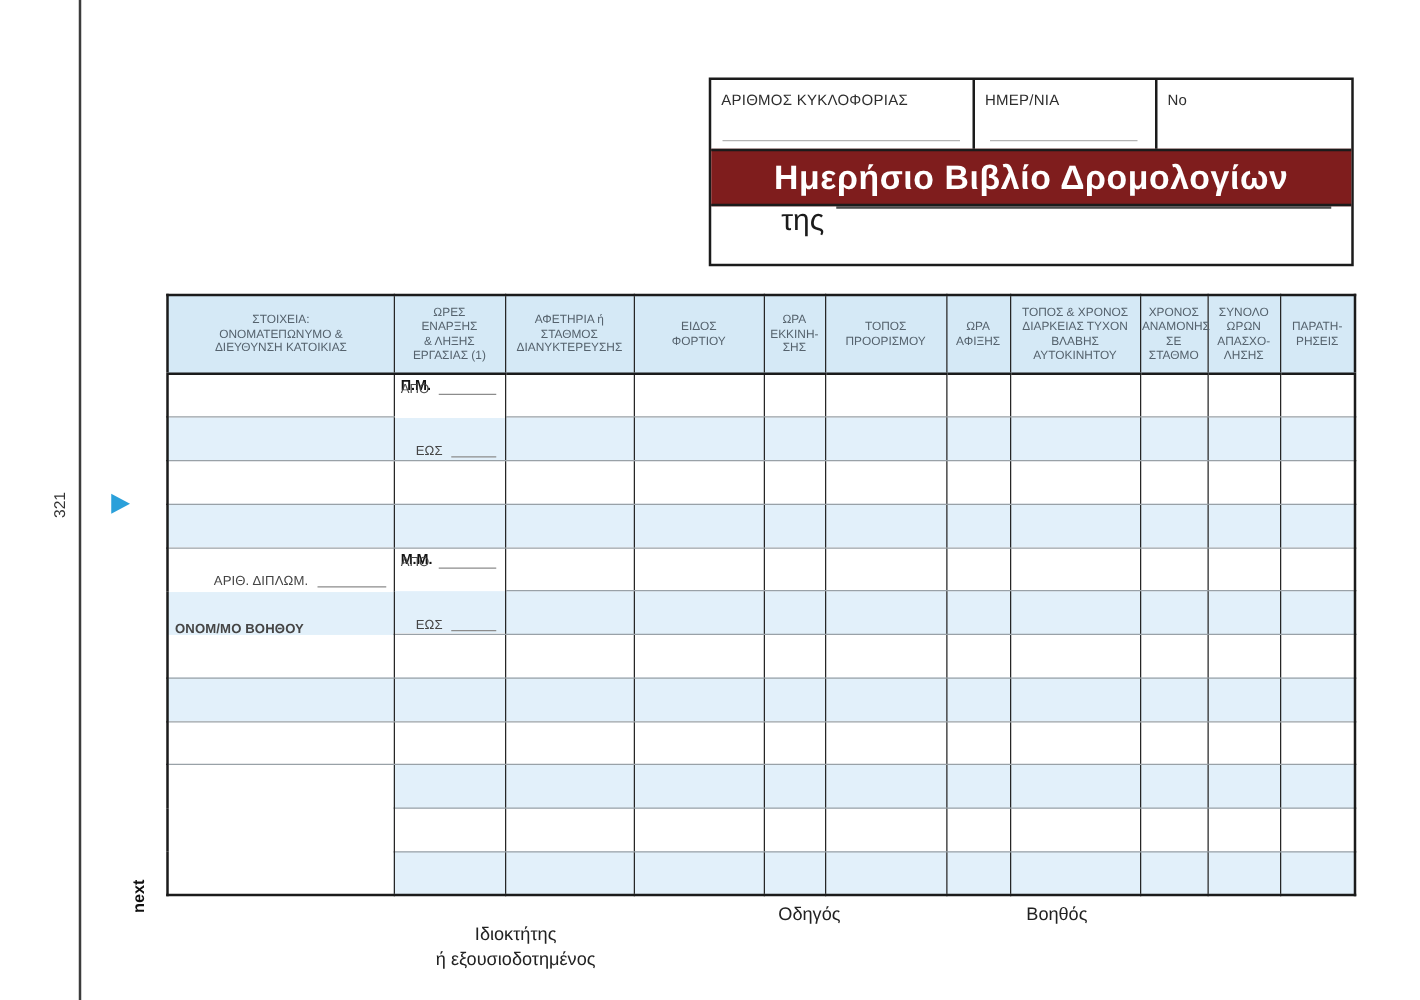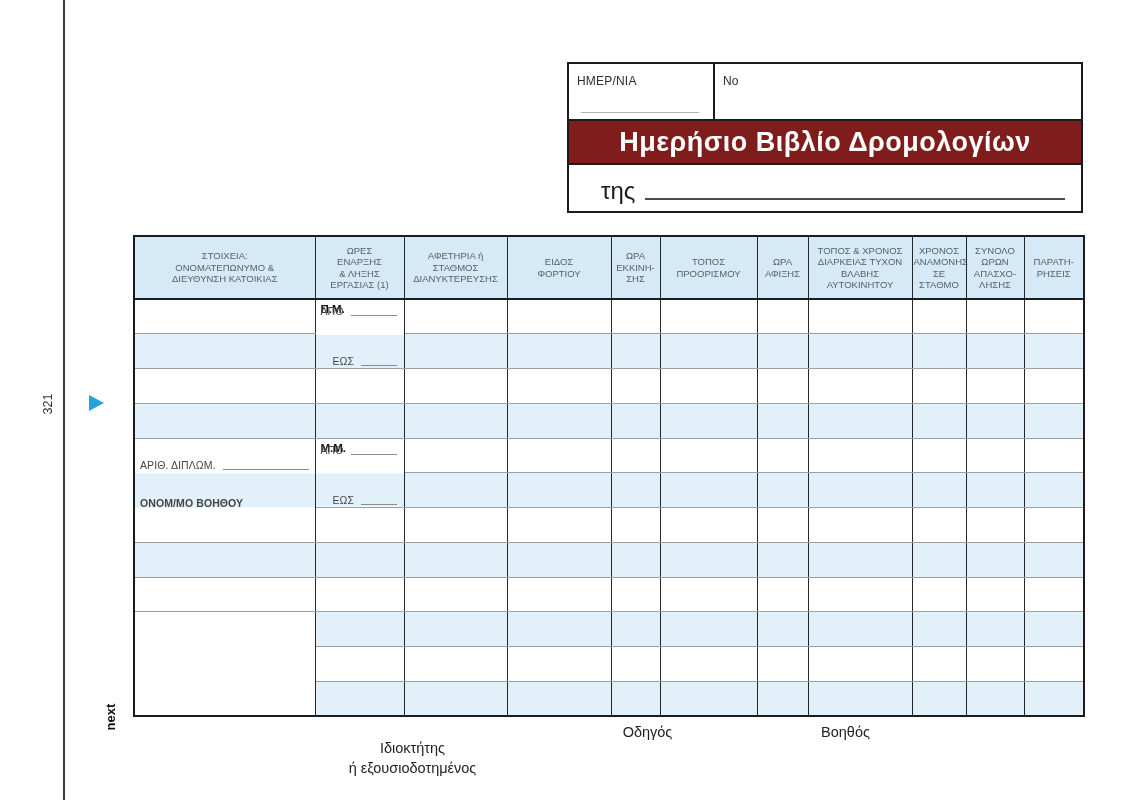--- a/index.html
+++ b/index.html
@@ -18,21 +18,21 @@
 
   
   .top-box { position:absolute; left:567px; top:62px; width:516px; border:2.5px solid #1b1b1b; background:#fff; }
   .tb-fields { display:flex; height:55px; }
   .tb-cell { position:relative; padding:7px 8px; border-right:2px solid #1b1b1b; }
   .tb-cell-last { border-right:none; flex:1; }
   .tb-label { font-size:12px; color:#2e2e2e; letter-spacing:0.2px; }
   .tb-underline { position:absolute; left:9px; right:10px; bottom:6px; border-bottom:1.7px solid #b3b3b3; }
   .banner { height:46px; background:#7f1d1d; border-top:2.5px solid #1b1b1b; border-bottom:2.5px solid #1b1b1b;
             color:#fff; font-weight:bold; font-size:27px; text-align:center; line-height:43px; letter-spacing:0.5px; }
-  .tis-row { height:46px; display:flex; align-items:flex-end; padding:0 14px 8px 32px; }
+  .tis-row { height:46px; display:flex; align-items:flex-start; padding:0 14px 8px 32px;margin-left:24px; }
   .tis-label { font-size:24px; color:#1b1b1b; line-height:1; }
   .tis-line { flex:1; border-bottom:2px solid #4a4a4a; margin:0 2px 3px 10px; height:1px; }
 
   
   .main-table { position:absolute; left:133px; top:235px; border-collapse:collapse; table-layout:fixed; width:950px; }
   .main-table th { height:63px; background:#d5e9f6; border:1.6px solid #262626; border-bottom:2.5px solid #1b1b1b;
                    font-size:9.5px; font-weight:normal; color:#55626d; line-height:1.2; white-space:pre-line;
                    text-align:center; vertical-align:middle; padding:2px 1px; }
   .main-table { border:2.5px solid #1b1b1b; }
   .main-table td { border-left:1.6px solid #262626; border-right:1.6px solid #262626;
@@ -42,21 +42,21 @@
   .main-table tbody tr:nth-child(even) { background:#e2f0fa; }
   td.cell-period { background:linear-gradient(to bottom,#ffffff 0 34.75px,#e2f0fa 34.75px 100%); }
   td.cell-left   { background:linear-gradient(to bottom,#ffffff 0 34.75px,#e2f0fa 34.75px 69.5px,#ffffff 69.5px 100%); }
   td.cell-blank  { background:#ffffff; }
 
   .pwrap,.lwrap { position:relative; width:100%; height:100%; }
   .period { position:absolute; top:3px; left:5px; font-size:11.5px; font-weight:bold; color:#141414; }
   .sm { font-size:10.5px; color:#454545; letter-spacing:0.1px; white-space:nowrap; }
   .fl { position:absolute; left:5px; right:5px; display:flex; align-items:flex-end; }
   .fl-from { top:5px; } .fl-to { top:55px;margin-left:12px; }
-  .fl-lic { top:20px; right:4px; }
+  .fl-lic { top:20px; right:4px;margin-left:31px; }
   .lbl-asst { position:absolute; top:58px; left:5px;font-weight:bold; }
   .wline { flex:1; border-bottom:1.4px solid #8c8c8c; margin:0 2px 1px 7px; height:11px; }
 
   
   .sig { position:absolute; top:723px; text-align:center; font-size:14.5px; color:#222;
          white-space:pre-line; line-height:1.35; }
   .sig-owner { left:330px; width:165px;margin-top:16px; }
   .sig-driver { left:605px; width:85px; }
   .sig-assistant { left:803px; width:85px; }
 </style>
@@ -65,20 +65,24 @@
 
 <div class="page">
 
   <div class="spine"></div>
   <span class="page-num">321</span>
   <div class="tri"></div>
   <span class="next-lbl">next</span>
 
   <div class="top-box">
     <div class="tb-fields">
+      <div class="tb-cell" style="width:211px">
+        <span class="tb-label">ΑΡΙΘΜΟΣ ΚΥΚΛΟΦΟΡΙΑΣ</span>
+        <span class="tb-underline"></span>
+      </div>
       <div class="tb-cell" style="width:146px">
         <span class="tb-label">ΗΜΕΡ/ΝΙΑ</span>
         <span class="tb-underline" style="left:12px;right:14px;"></span>
       </div>
       <div class="tb-cell tb-cell-last">
         <span class="tb-label">No</span>
       </div>
     </div>
     <div class="banner">Ημερήσιο Βιβλίο Δρομολογίων</div>
     <div class="tis-row">

